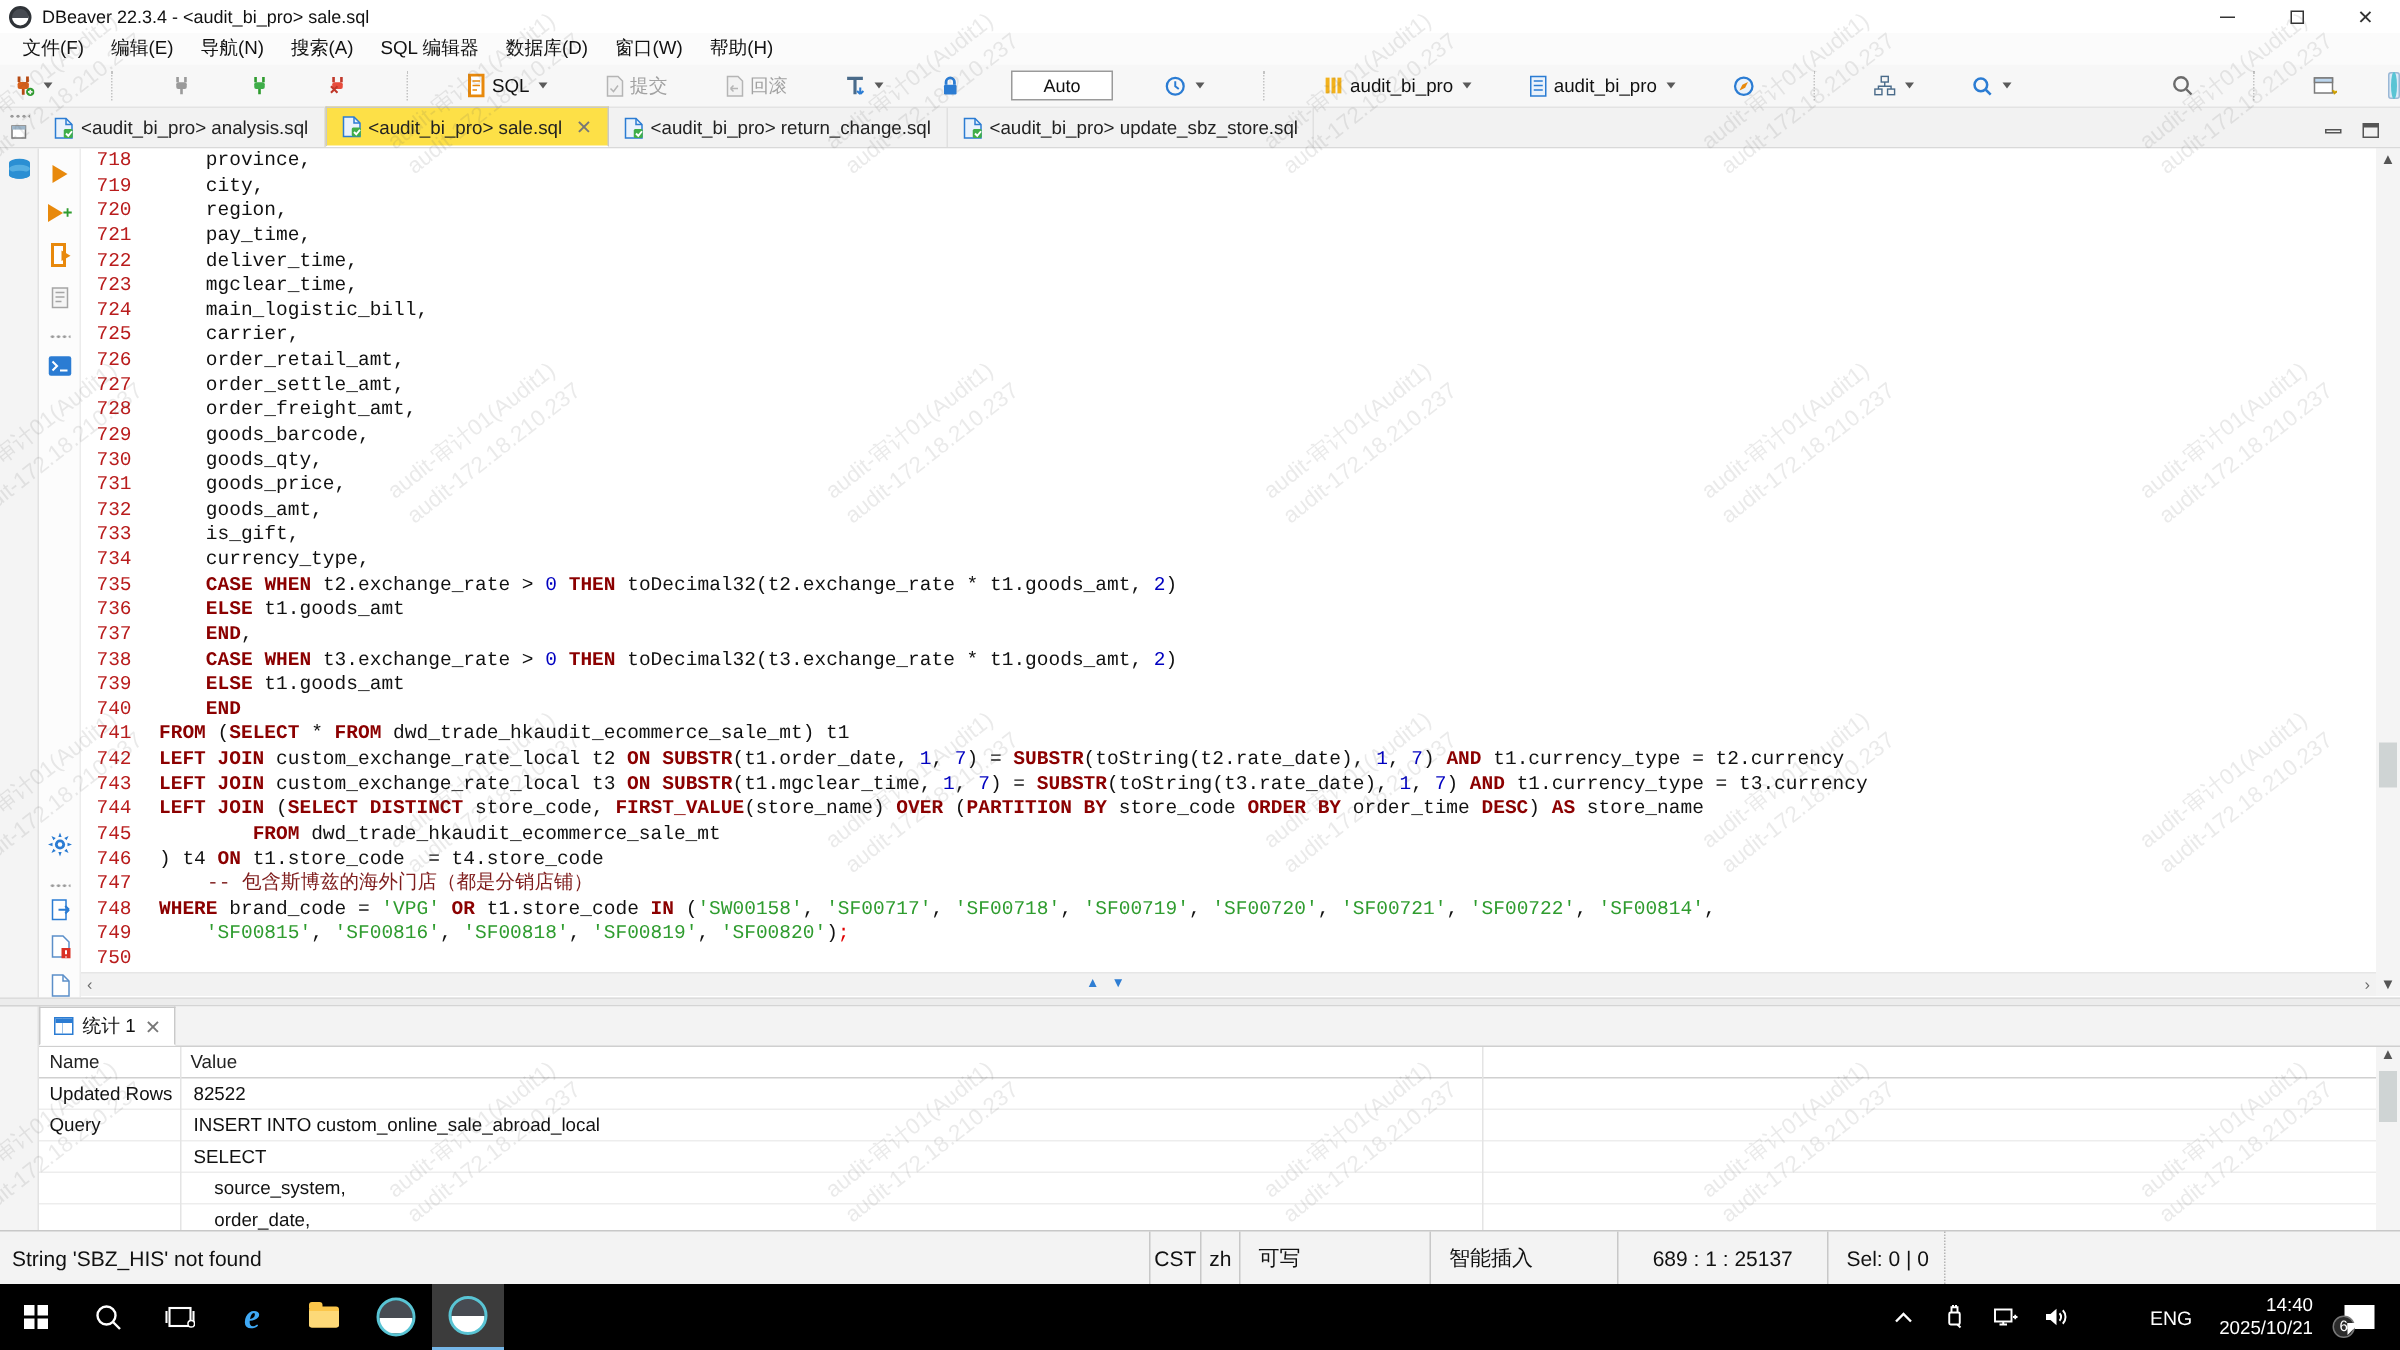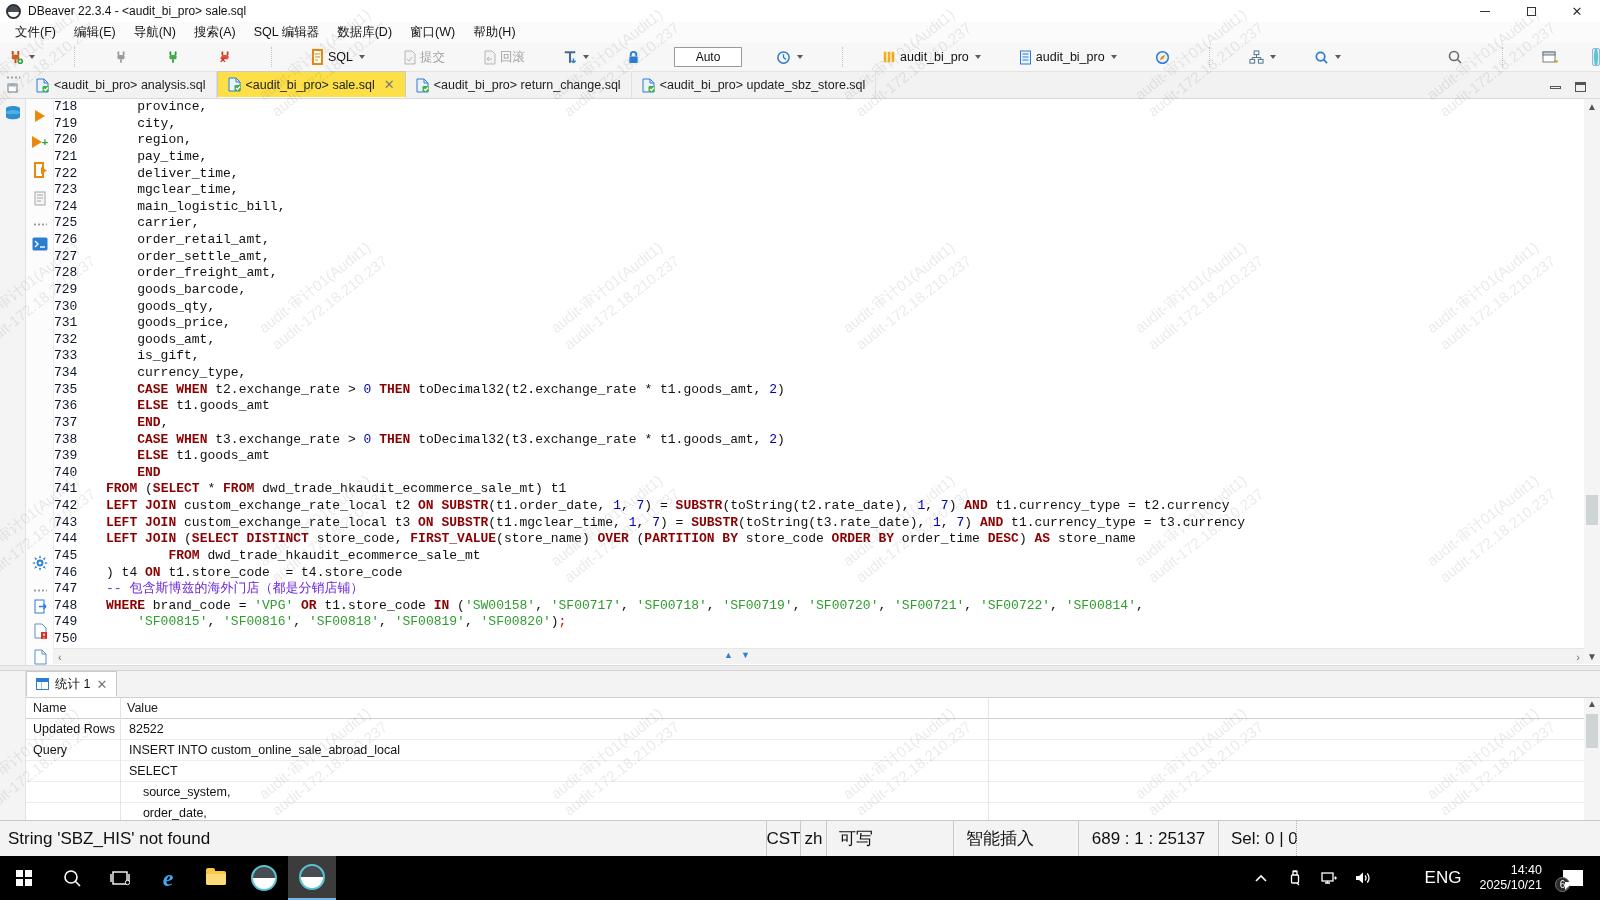--- a/index.html
+++ b/index.html
@@ -58,26 +58,26 @@
   .leftstrip{position:absolute;left:0;top:99px;width:26px;height:721px;background:#f4f4f4;
              border-right:1px solid #e2e2e2;}
   .vtoolbar{position:absolute;left:26px;top:99px;width:28px;height:566px;background:#fcfcfc;
             border-right:1px solid #ececec;}
   .vtb-icon{position:absolute;left:5px;width:18px;height:18px;display:flex;align-items:center;justify-content:center;}
   .play{width:0;height:0;border-top:6px solid transparent;border-bottom:6px solid transparent;
         border-left:10px solid #e8890c;}
   .plus-green{color:#2f9c2f;font-weight:bold;font-size:11px;line-height:1;}
   .editor{position:absolute;left:54px;top:99px;width:1530px;height:549px;background:#fff;overflow:hidden;}
   .cline{white-space:pre;height:16.636px;line-height:16.636px;font-family:"Liberation Mono",monospace;font-size:13px;}
-  .lnum{display:inline-block;width:44px;text-align:left;color:#0f172a;padding-right:0;margin-right:8px;}
+  .lnum{display:inline-block;width:44px;text-align:center;color:#b91c1c;padding-right:0;margin-right:8px;}
   .tk{color:#8b0000;font-weight:bold;}
   .ti{color:#111;}
   .tn{color:#0000c0;}
   .ts{color:#2f9c2f;}
-  .tc{color:#6d28d9;}
+  .tc{color:#7f1d1d;margin-left:32px;}
   .tr{color:#e00000;}
 
   .hscroll{position:absolute;left:54px;top:648px;width:1530px;height:16px;background:#f2f2f2;
            border-top:1px solid #e6e6e6;display:flex;align-items:center;justify-content:space-between;
            color:#6b6b6b;font-size:11px;padding:0 4px;}
   .sash-tris{position:absolute;left:724px;top:650px;display:flex;gap:8px;color:#2f7ed3;font-size:9px;}
   .vscroll{position:absolute;left:1584px;top:99px;width:16px;height:565px;background:#f4f4f4;
            display:flex;flex-direction:column;align-items:center;color:#555;font-size:10px;}
   .vthumb{position:absolute;left:2px;top:396px;width:12px;height:30px;background:#cfd4d4;}
   .splitter{position:absolute;left:0;top:665px;width:1600px;height:6px;background:#ececec;
@@ -101,21 +101,21 @@
   .rname{width:94px;padding-left:7px;}
   .rval{padding-left:9px;white-space:pre;}
   .col-line1{position:absolute;left:120px;top:698px;width:1px;height:122px;background:#e4e4e4;}
   .col-line2{position:absolute;left:988px;top:698px;width:1px;height:122px;background:#e4e4e4;}
   .rscroll{position:absolute;left:1584px;top:698px;width:16px;height:122px;background:#f4f4f4;
            color:#555;font-size:10px;text-align:center;}
   .rthumb{position:absolute;left:2px;top:16px;width:12px;height:34px;background:#cfd4d4;}
 
   
   .statusbar{position:absolute;left:0;top:820px;width:1600px;height:36px;background:#f3f3f3;
-             border-top:1px solid #c8c8c8;display:flex;align-items:stretch;font-size:17px;}
+             border-top:1px solid #c8c8c8;display:flex;align-items:stretch;font-size:14px;}
   .sb-msg{flex:0 0 766px;display:flex;align-items:center;padding-left:8px;}
   .sb-seg{border-left:1px solid #c8c8c8;display:flex;align-items:center;white-space:nowrap;}
   .sb-grip{border-left:1px dotted #b4b4b4;width:10px;margin-left:6px;}
 
   
   .taskbar{position:absolute;left:0;top:856px;width:1600px;height:44px;background:#000;
            display:flex;align-items:stretch;color:#fff;}
   .tk-btn{width:48px;display:flex;align-items:center;justify-content:center;}
   .tk-btn.active{background:#3c3c3c;border-bottom:2px solid #75b6e7;}
   .winlogo{display:grid;grid-template-columns:7px 7px;grid-template-rows:7px 7px;gap:1.5px;}
@@ -123,21 +123,21 @@
   .ie-e{font:italic bold 24px "Liberation Serif",serif;color:#3fa9f5;}
   .folder{width:20px;height:14px;background:#fcc64a;border-radius:2px;position:relative;}
   .folder::before{content:"";position:absolute;left:0;top:-3px;width:9px;height:4px;background:#fcc64a;
                   border-radius:2px 2px 0 0;}
   .folder::after{content:"";position:absolute;left:0;top:3px;width:20px;height:11px;background:#fdd978;
                  border-radius:0 0 2px 2px;}
   .beaver-big{width:26px;height:26px;border-radius:50%;border:2px solid #59c4d4;
               background:linear-gradient(180deg,#474b52 0%,#474b52 52%,#fff 52%);}
   .tray{margin-left:auto;display:flex;align-items:center;gap:6px;padding-right:10px;}
   .tray-btn{width:28px;height:44px;display:flex;align-items:center;justify-content:center;}
-  .tray-lang{font-size:17px;padding:0 4px;margin-left:38px;}
+  .tray-lang{font-size:13px;padding:0 4px;margin-left:38px;}
   .tray-clock{text-align:right;font-size:12.5px;line-height:15px;padding:0 8px;}
   .bubble{width:20px;height:16px;background:#fff;position:relative;}
   .bubble::after{content:"";position:absolute;left:2px;bottom:-4px;border:4px solid transparent;
                  border-top-color:#fff;border-left-color:#fff;}
   .badge{position:absolute;left:-8px;bottom:-6px;width:15px;height:15px;border-radius:50%;
          background:#2b2b2b;border:1px solid #777;color:#fff;font-size:10px;display:flex;
          align-items:center;justify-content:center;}
 
   
   .wm-layer{position:absolute;left:0;top:0;width:1600px;height:838px;pointer-events:none;z-index:40;overflow:hidden;}

